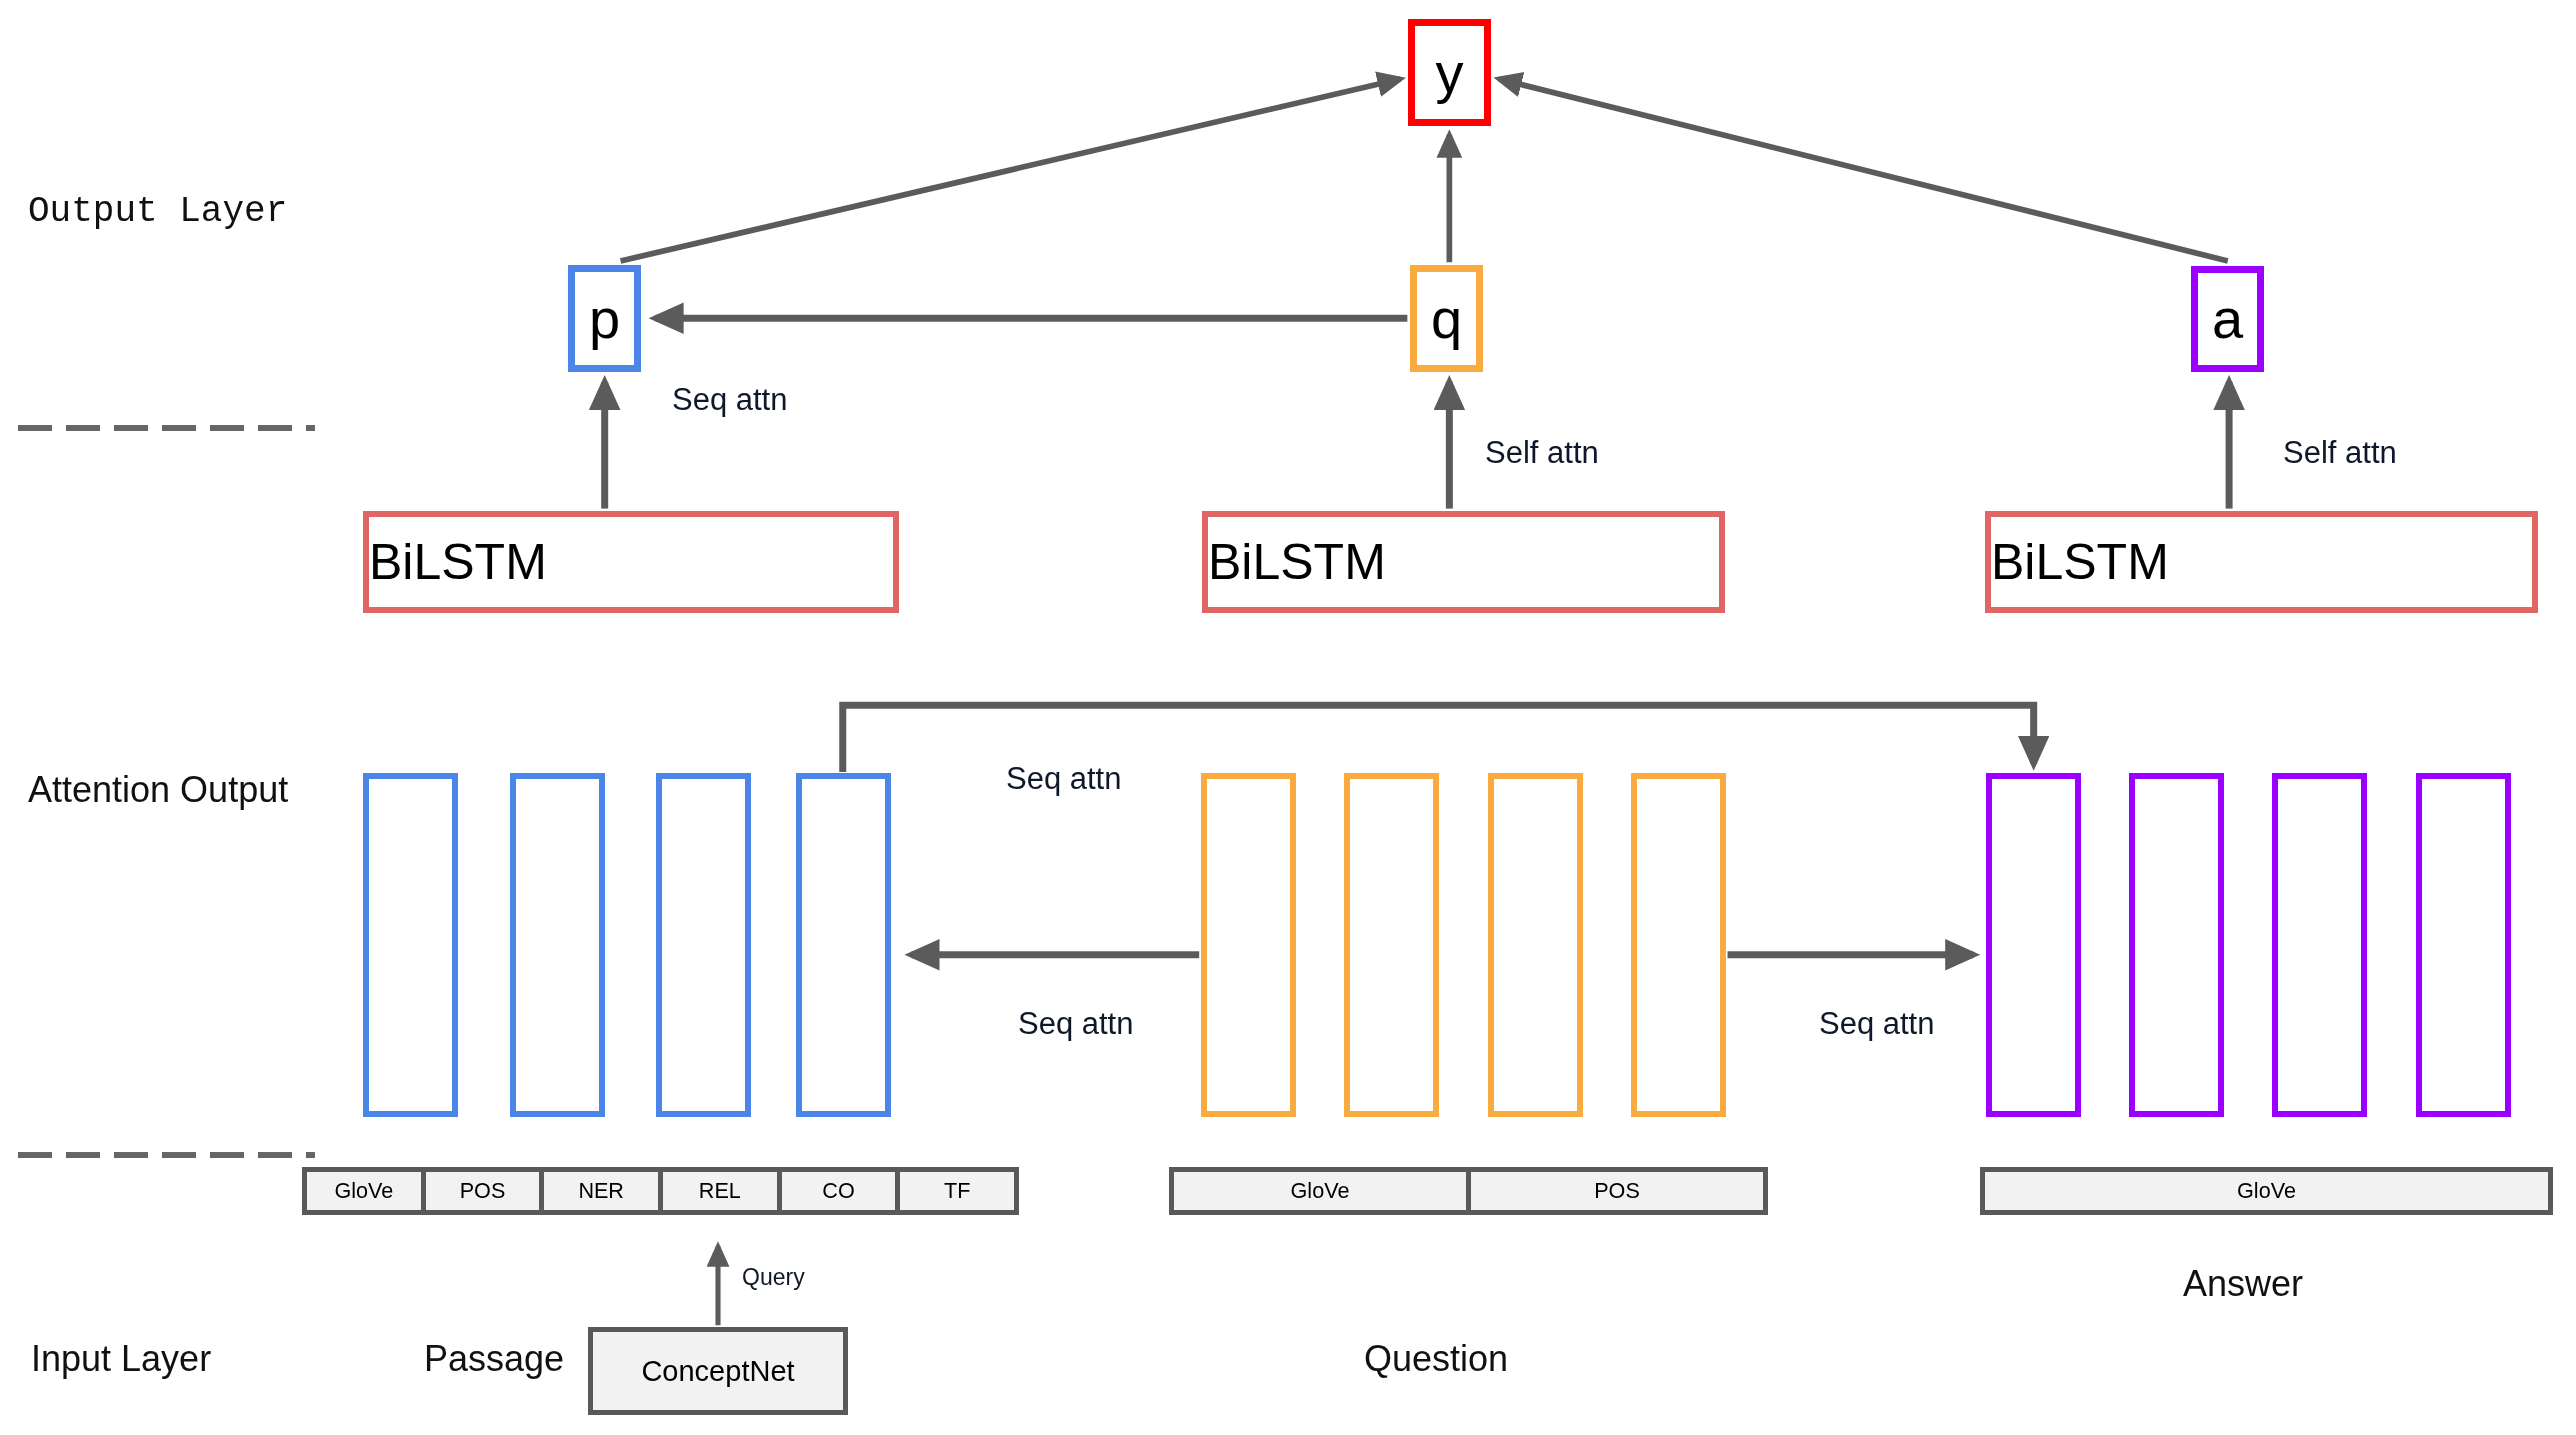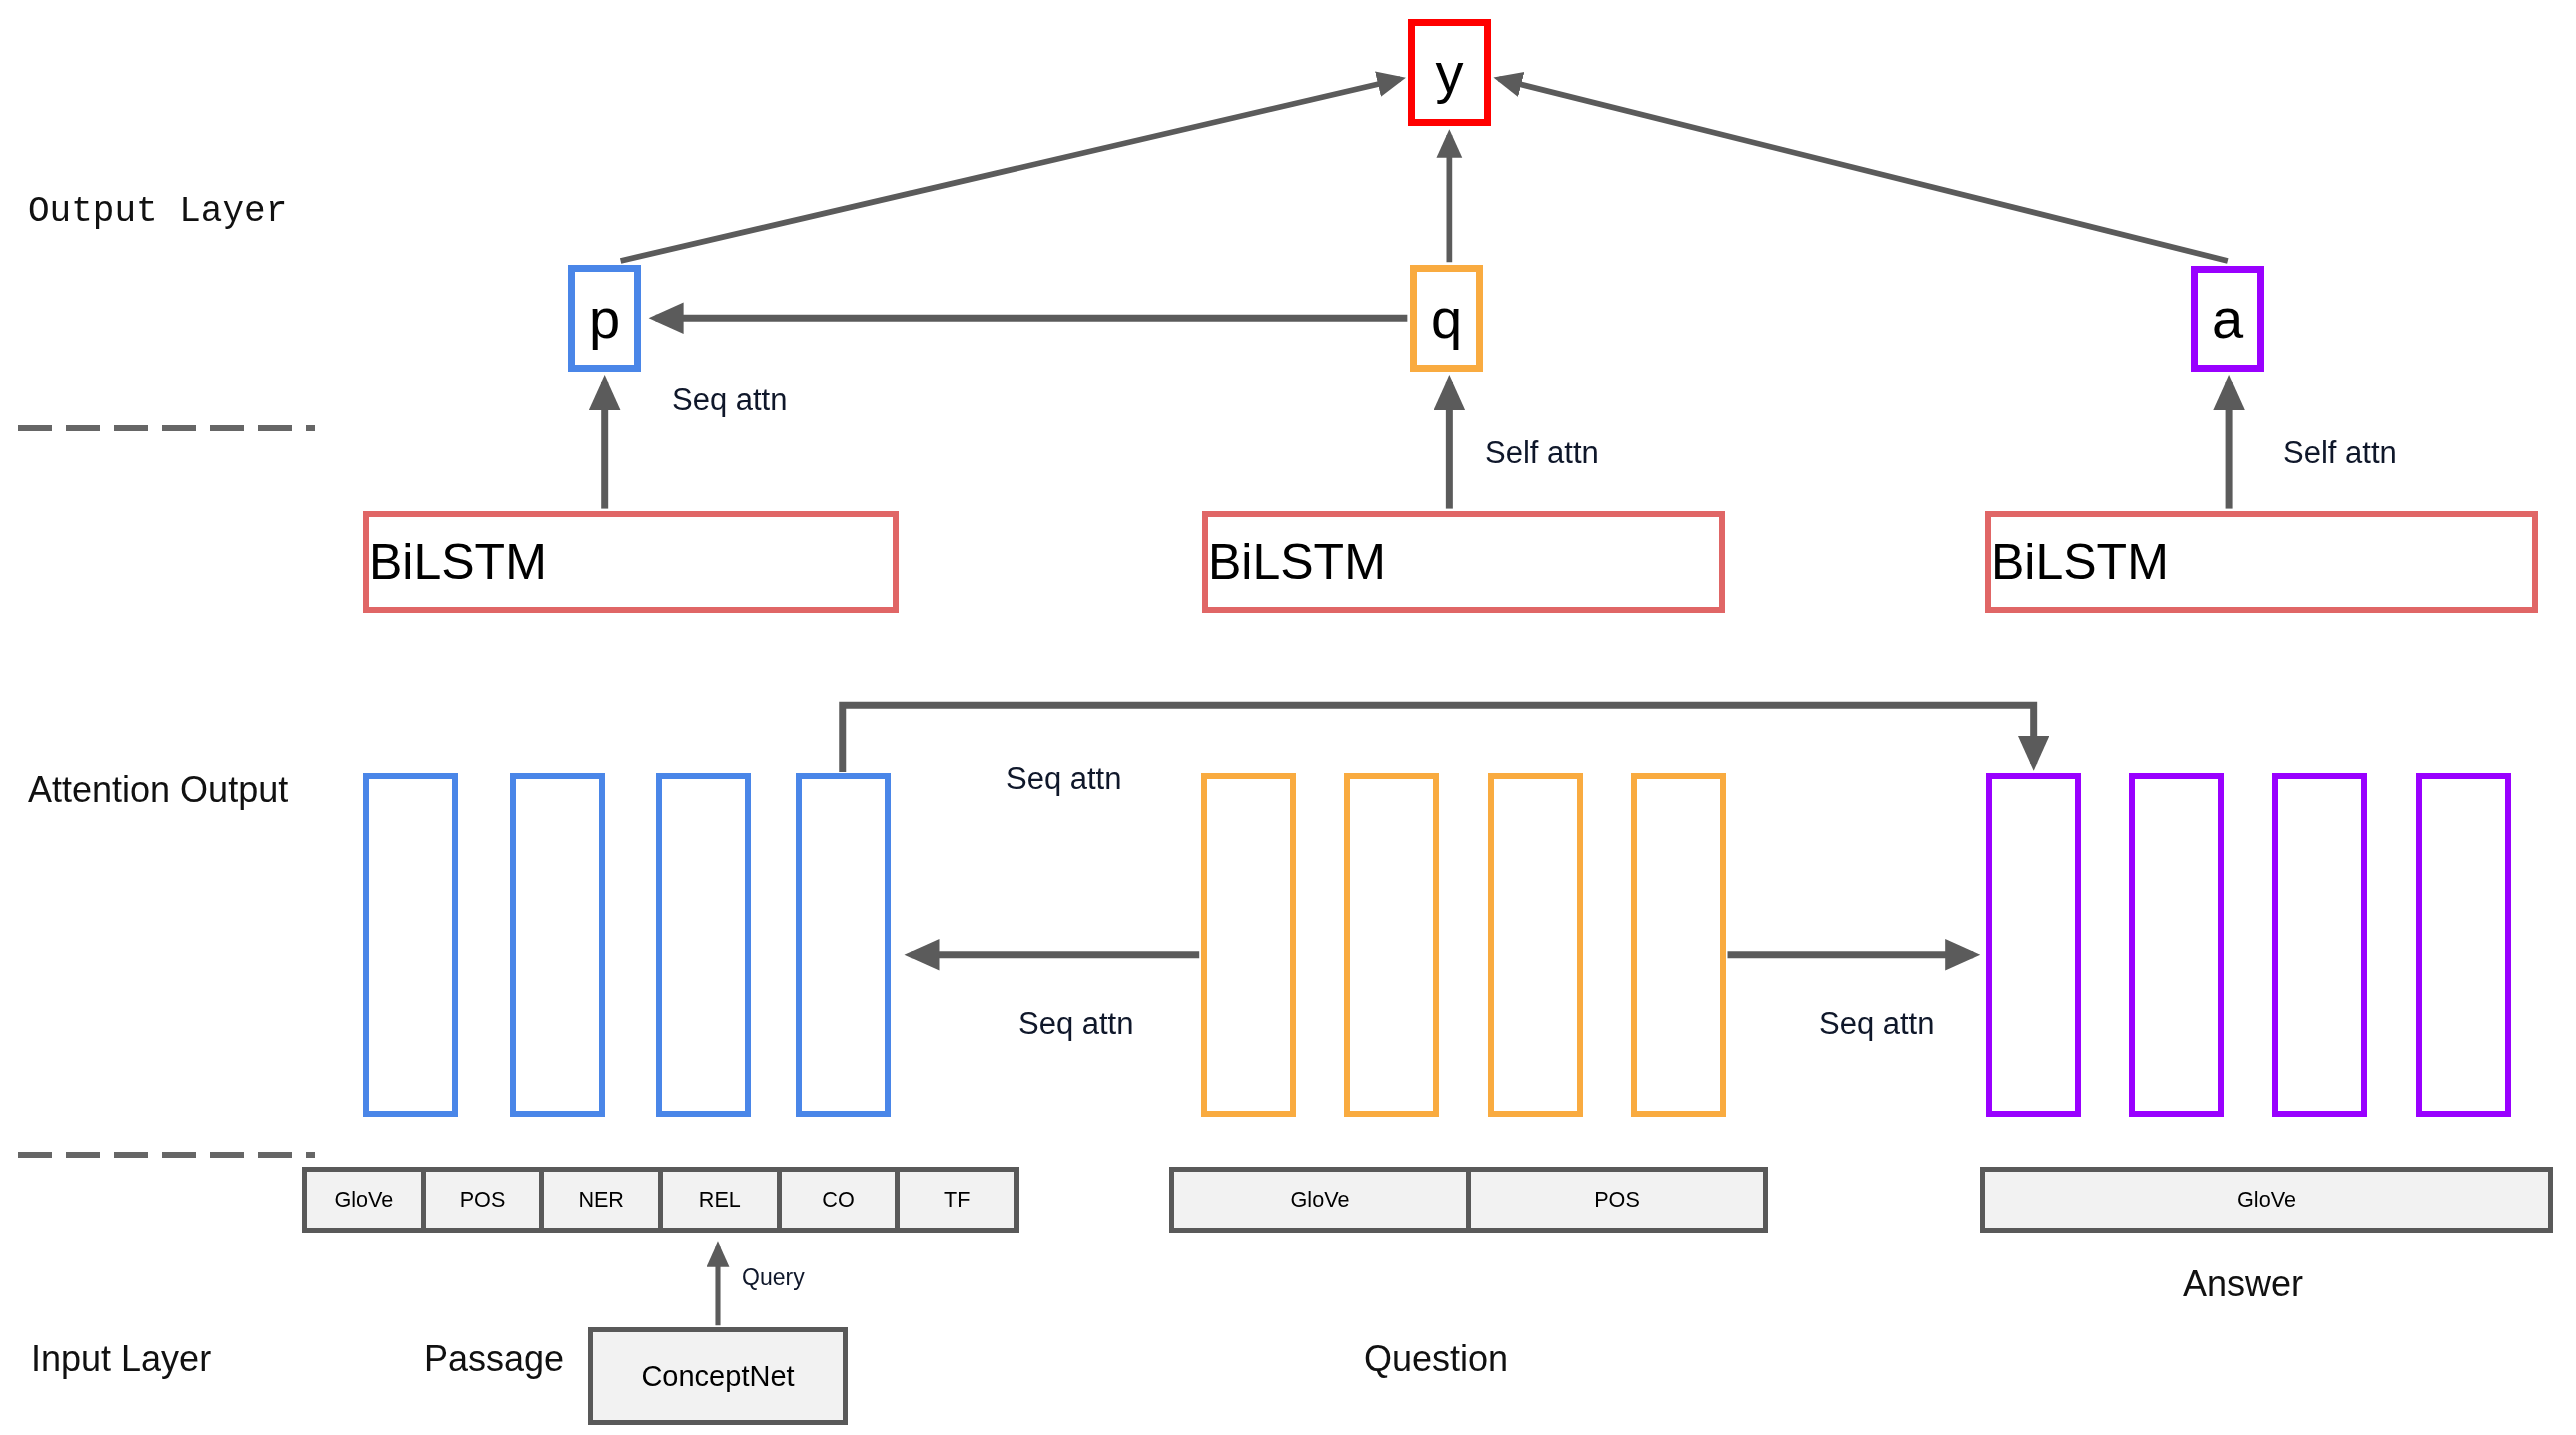--- a/index.html
+++ b/index.html
@@ -33,21 +33,21 @@
     display:flex;align-items:center;font-size:50px;
   }
 
   .col{box-sizing:border-box;background:#fff;z-index:2;width:95px;height:344px;top:773px;}
   .col-blue{border:6.4px solid var(--blue);}
   .col-orange{border:6.4px solid var(--orange);}
   .col-purple{border:6.4px solid var(--purple);}
 
   .feat-table{
     box-sizing:border-box;border:5.1px solid var(--tableborder);background:var(--tablefill);
-    top:1167px;height:66px;display:flex;z-index:2;
+    top:1167px;height:48px;display:flex;z-index:2;
   }
   .feat-cell{
     flex:1 1 0;display:flex;align-items:center;justify-content:center;
     font-size:21.6px;border-left:5.1px solid var(--tableborder);
   }
   .feat-cell:first-child{border-left:none;}
 
   .conceptnet{
     box-sizing:border-box;border:5.1px solid var(--tableborder);background:var(--tablefill);
     display:flex;align-items:center;justify-content:center;font-size:29px;z-index:2;
@@ -150,21 +150,21 @@
     <div class="feat-cell">TF</div>
   </div>
 <div class="abs feat-table" style="left:1169px;width:599px;">
     <div class="feat-cell">GloVe</div>
     <div class="feat-cell">POS</div>
   </div>
 <div class="abs feat-table" style="left:1980px;width:573px;">
     <div class="feat-cell">GloVe</div>
   </div>
 
-<div class="abs conceptnet" style="left:588px;top:1327px;width:260px;height:98px;">
+<div class="abs conceptnet" style="left:588px;top:1327px;width:260px;height:88px;">
   <span>ConceptNet</span>
 </div>
 <div class="abs tiny-label" style="left:742px;top:1264px;">Query</div>
 
 <div class="abs layer-label" style="left:424px;top:1338px;">Passage</div>
 <div class="abs layer-label" style="left:1364px;top:1338px;">Question</div>
 <div class="abs layer-label" style="left:2183px;top:1263px;">Answer</div>
 
 
 </body></html>

